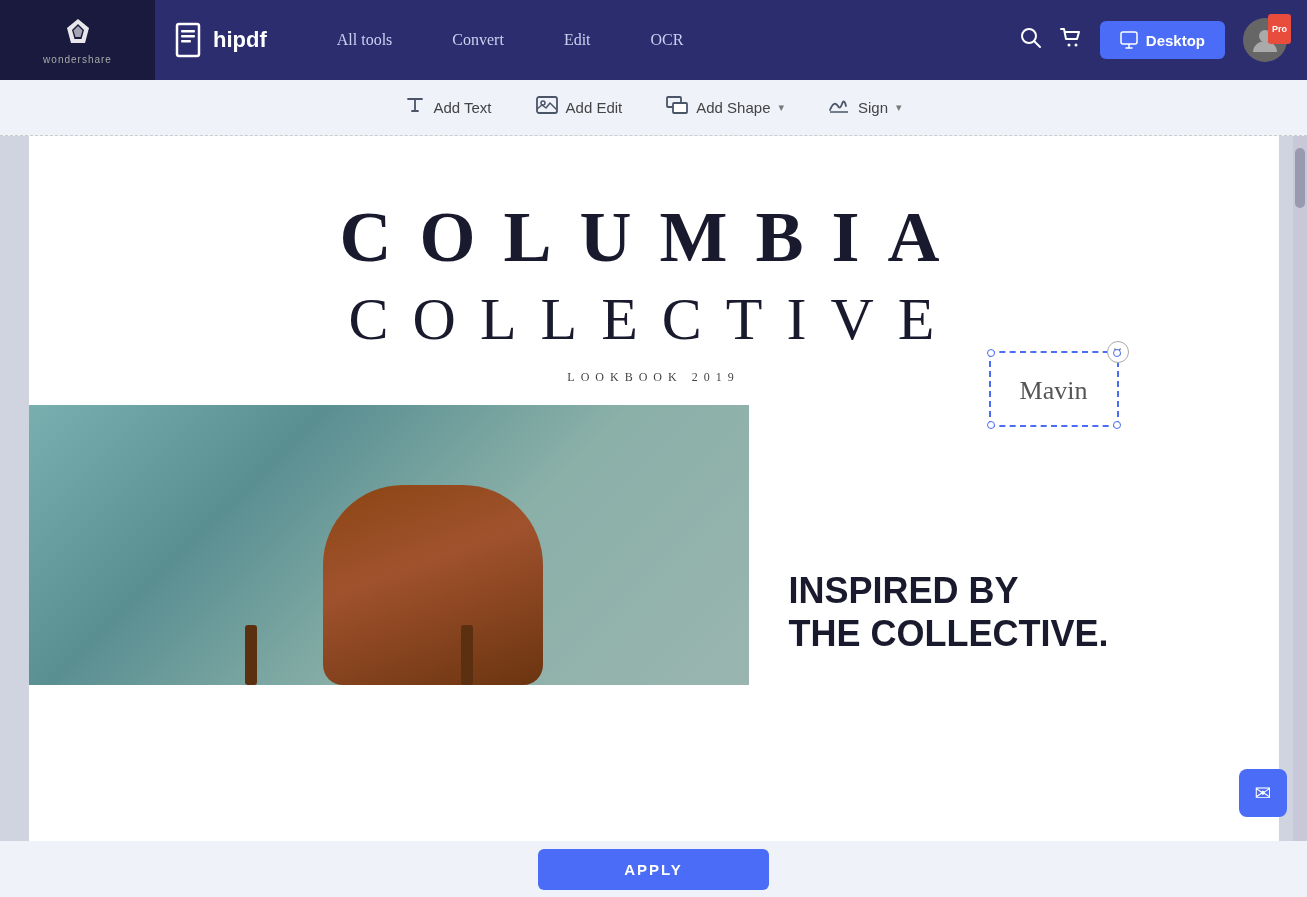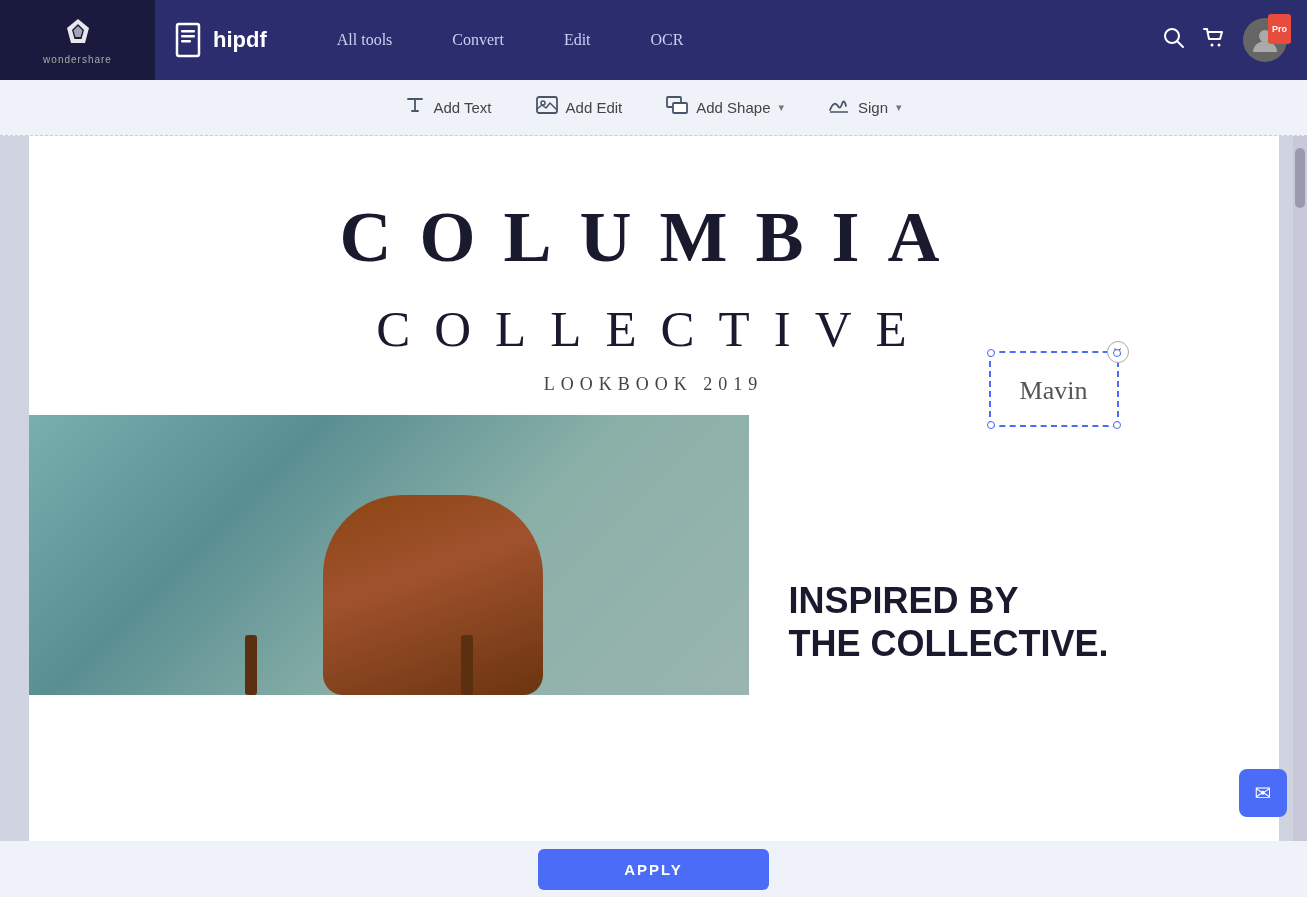--- a/index.html
+++ b/index.html
@@ -208,31 +208,31 @@
     .columbia-title {
       font-size: 72px;
       font-weight: 900;
       letter-spacing: 28px;
       color: #1a1a2e;
       font-family: 'Georgia', serif;
       text-transform: uppercase;
     }
 
     .collective-title {
-      font-size: 51px;
+      font-size: 60px;
       font-weight: 300;
       letter-spacing: 24px;
       color: #1a1a2e;
       font-family: 'Georgia', serif;
       text-transform: uppercase;
-      margin-top: 21px;
+      margin-top: 6px;
     }
 
     .lookbook-subtitle {
-      font-size: 18px;
+      font-size: 12px;
       letter-spacing: 6px;
       color: #444;
       margin-top: 16px;
       font-family: 'Georgia', serif;
     }
 
     
     #image-section {
       display: flex;
       margin-top: 20px;
@@ -423,20 +423,28 @@
         <circle cx="9" cy="9" r="7" stroke="white" stroke-width="2"></circle>
         <line x1="14" y1="14" x2="20" y2="20" stroke="white" stroke-width="2" stroke-linecap="round"></line>
       </svg>
     </button>
     <button class="nav-icon-btn">
       <svg width="22" height="22" viewBox="0 0 22 22" fill="none" xmlns="http://www.w3.org/2000/svg">
         <path d="M1 2h3l2 10h11l2-7H6" stroke="white" stroke-width="2" stroke-linecap="round" stroke-linejoin="round"></path>
         <circle cx="9" cy="18" r="1.5" fill="white"></circle>
         <circle cx="16" cy="18" r="1.5" fill="white"></circle>
       </svg>
+    </button>
+    <button id="desktop-btn">
+      <svg width="18" height="18" viewBox="0 0 18 18" fill="none" xmlns="http://www.w3.org/2000/svg">
+        <rect x="1" y="1" width="16" height="12" rx="2" stroke="white" stroke-width="1.5"></rect>
+        <line x1="6" y1="17" x2="12" y2="17" stroke="white" stroke-width="1.5" stroke-linecap="round"></line>
+        <line x1="9" y1="13" x2="9" y2="17" stroke="white" stroke-width="1.5"></line>
+      </svg>
+      <span>Desktop</span>
     </button>
     <div id="avatar-wrapper">
       <div id="avatar">
         <svg width="28" height="28" viewBox="0 0 28 28" fill="none" xmlns="http://www.w3.org/2000/svg">
           <circle cx="14" cy="10" r="6" fill="#aaa"></circle>
           <path d="M2 26c0-6 5.4-11 12-11s12 5 12 11" fill="#aaa"></path>
         </svg>
       </div>
       <div id="pro-badge">Pro</div>
     </div>

